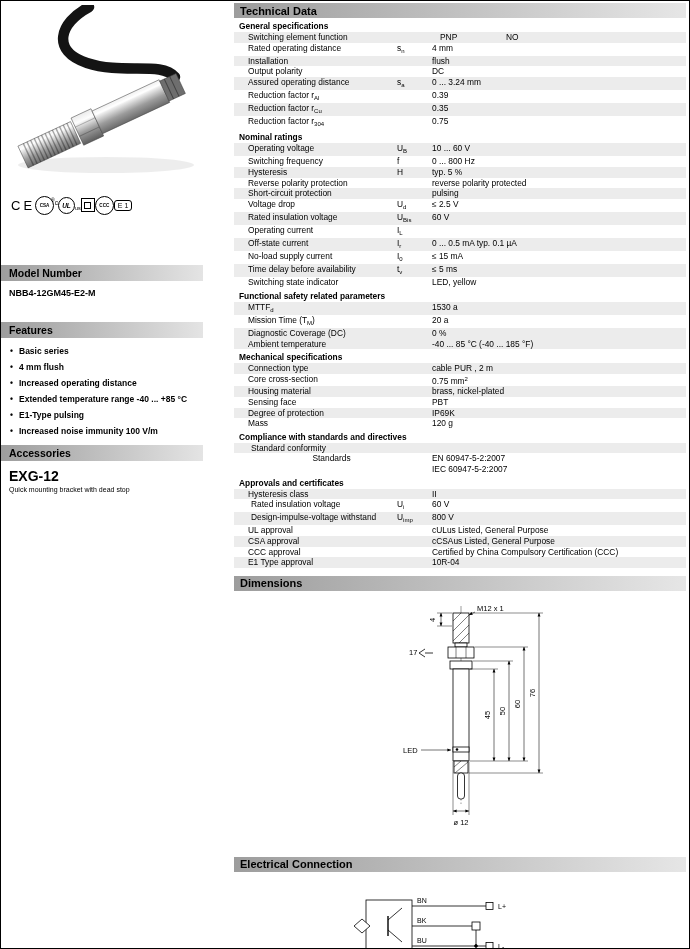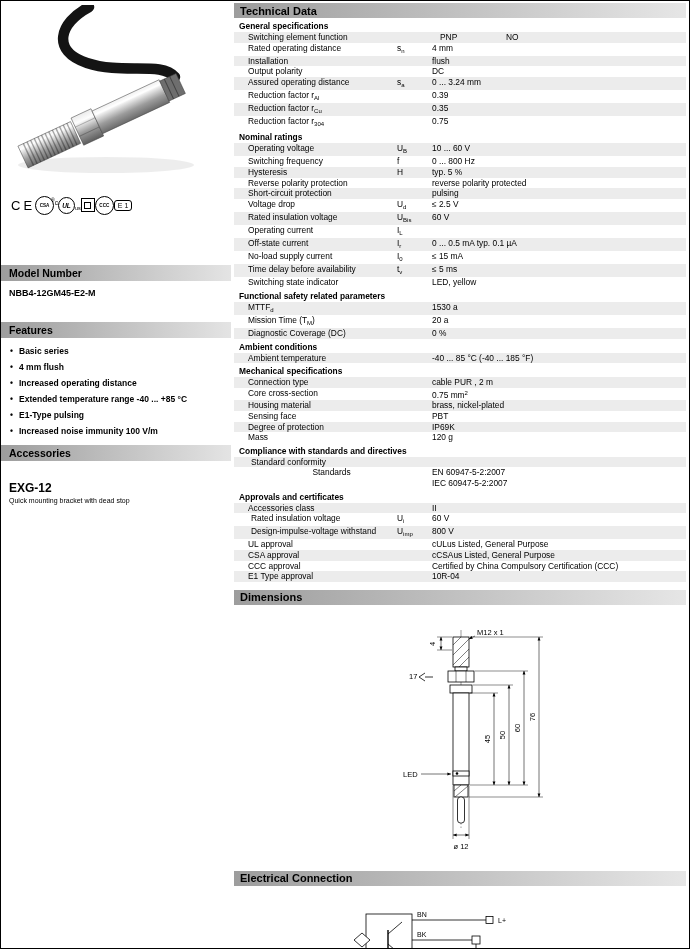--- a/index.html
+++ b/index.html
@@ -16,29 +16,29 @@
   .reg{font-size:5px;margin-left:-3px;margin-top:-10px;}
   .ul-wrap{display:flex;align-items:flex-start;}
   .ul-c{font-size:6.5px;margin-top:2px;}
   .ul-circ{width:15px;height:15px;border:1.4px solid #000;border-radius:50%;display:flex;
            align-items:center;justify-content:center;font-size:6.5px;font-style:italic;font-weight:bold;}
   .ul-us{font-size:5.5px;margin-top:8px;}
   .sq2{width:12px;height:12px;border:1.5px solid #000;display:flex;align-items:center;justify-content:center;}
   .sq2-inner{width:5px;height:5px;border:1.2px solid #000;}
   .e1-mark{border:1.2px solid #000;border-radius:3px;padding:1px 3px;font-size:7px;}
 
-  .lbar{width:230px;height:16px;background:linear-gradient(90deg,#9d9d9d,#e4e4e4);
+  .lbar{width:202px;height:16px;background:linear-gradient(90deg,#9d9d9d,#e4e4e4);
         display:flex;align-items:center;padding-left:8px;box-sizing:border-box;
         font-weight:bold;font-size:10.5px;}
   .model-value{margin:7px 0 0 8px;font-weight:bold;font-size:9px;}
   .features-list{margin:8px 0 0 8px;padding:0;list-style:none;width:205px;}
   .features-list li{position:relative;padding-left:10px;font-weight:bold;font-size:8.5px;
                     line-height:11px;margin-bottom:5px;}
   .features-list li::before{content:"\2022";position:absolute;left:1px;}
-  .acc-name{margin:20px 0 0 8px;font-weight:bold;font-size:12px;}
+  .acc-name{margin:7px 0 0 8px;font-weight:bold;font-size:14px;}
   .acc-desc{margin:2px 0 0 8px;font-size:7px;}
 
   .m-model{margin-top:46px;}
   .m-feat{margin-top:24px;}
   .m-acc{margin-top:8px;}
 
   
   .right-col{position:absolute;left:233px;top:0;width:456px;}
   .hbar{width:452px;height:15px;margin-top:2px;background:linear-gradient(90deg,#9d9d9d,#e6e6e6);
         display:flex;align-items:center;padding-left:6px;box-sizing:border-box;
@@ -49,21 +49,21 @@
   .trow.shade{background:#ececec;}
   .c-label{width:163px;padding-left:14px;box-sizing:border-box;}
   .c-label.ind2{padding-left:17px;}
   .c-label.ind3{padding-left:32px;text-align:center;}
   .c-sym{width:35px;}
   .c-val{flex:1;}
   .v-part{display:inline-block;width:66px;padding-left:8px;}
   sub{font-size:6px;vertical-align:-1.5px;}
   sup{font-size:6px;vertical-align:3px;}
 
-  .dim-wrap{width:452px;height:262px;padding:20px 0 0 117px;box-sizing:border-box;}
+  .dim-wrap{width:452px;height:262px;padding:10px 0 0 117px;box-sizing:border-box;}
   .elec-wrap{width:452px;height:92px;padding:18px 0 0 110px;box-sizing:border-box;}
   .m-dim{margin-top:8px;}
   .m-elec{margin-top:4px;}
 
   
   .lw{stroke:#000;fill:none;}
   .shape{stroke:#000;stroke-width:0.8;fill:#fff;}
   .ext{stroke:#000;stroke-width:0.45;}
   .dl{stroke:#000;stroke-width:0.55;}
   .hatch{stroke:#000;stroke-width:0.5;}
@@ -268,21 +268,20 @@
         <div class="trow">
           <div class="c-label">Mission Time (T<sub>M</sub>)</div>
           <div class="c-sym"></div>
           <div class="c-val">20 a</div>
         </div>
         <div class="trow shade">
           <div class="c-label">Diagnostic Coverage (DC)</div>
           <div class="c-sym"></div>
           <div class="c-val">0 %</div>
         </div>
-        <div class="sec-title">Ambient conditions</div>
         <div class="trow shade">
           <div class="c-label">Ambient temperature</div>
           <div class="c-sym"></div>
           <div class="c-val">-40 ... 85 °C (-40 ... 185 °F)</div>
         </div>
         <div class="sec-title">Mechanical specifications</div>
         <div class="trow shade">
           <div class="c-label">Connection type</div>
           <div class="c-sym"></div>
           <div class="c-val">cable PUR , 2 m</div>
@@ -318,21 +317,21 @@
           <div class="c-sym"></div>
           <div class="c-val"></div>
         </div>
         <div class="trow">
           <div class="c-label ind3">Standards</div>
           <div class="c-sym"></div>
           <div class="c-val">EN 60947-5-2:2007<br>IEC 60947-5-2:2007</div>
         </div>
         <div class="sec-title">Approvals and certificates</div>
         <div class="trow shade">
-          <div class="c-label">Accessories class</div>
+          <div class="c-label">Hysteresis class</div>
           <div class="c-sym"></div>
           <div class="c-val">II</div>
         </div>
         <div class="trow">
           <div class="c-label ind2">Rated insulation voltage</div>
           <div class="c-sym">U<sub>i</sub></div>
           <div class="c-val">60 V</div>
         </div>
         <div class="trow shade">
           <div class="c-label ind2">Design-impulse-voltage withstand</div>

